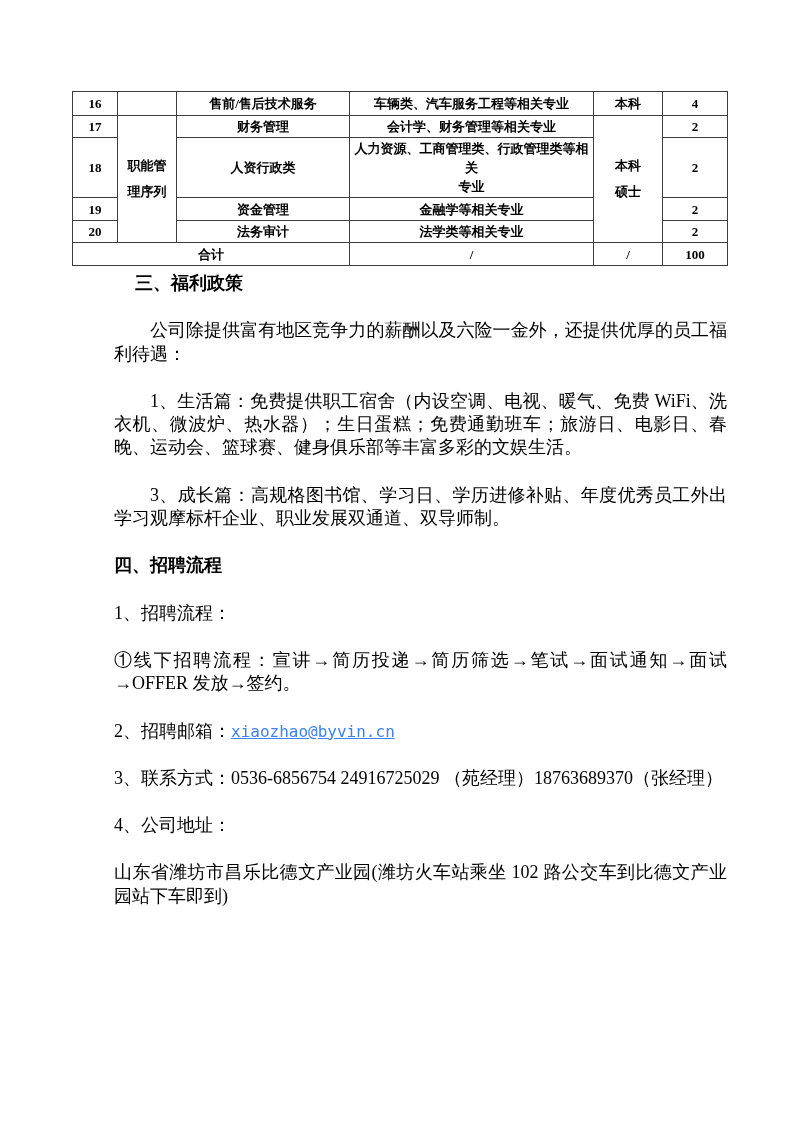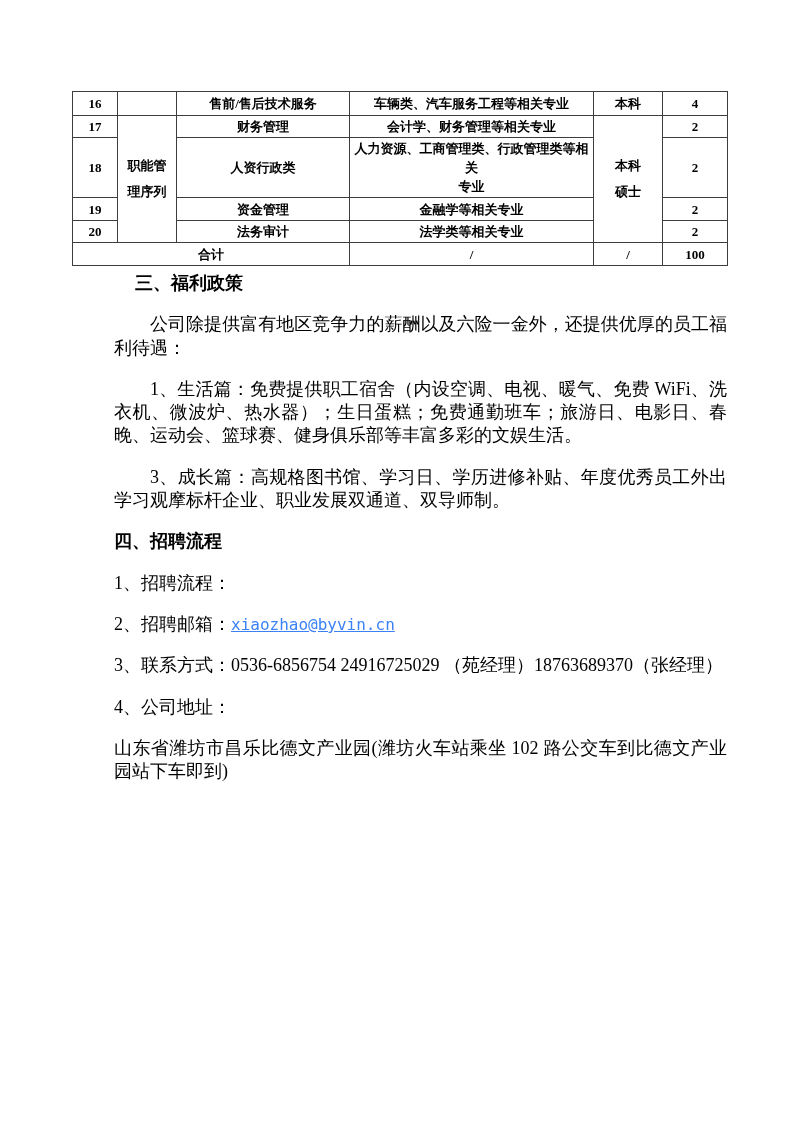--- a/index.html
+++ b/index.html
@@ -37,21 +37,21 @@
 
   
   .content {
     position: absolute;
     left: 114px;
     top: 264px;
     width: 613px;
     font-size: 18px;
     line-height: 23.3px;
   }
-  .content p { margin: 18px 0; text-align: justify; }
+  .content p { margin: 24px 0; text-align: justify; }
   .content h3 { font-size: 18px; font-weight: bold; line-height: 23.3px; }
   .h-welfare { margin: 8px 0 6px 21px; }
   .h-recruit { margin: 6px 0; }
   .email-link {
     text-decoration: underline;
     font-family: "DejaVu Sans Mono", "Liberation Mono", monospace;
     font-size: 16px;
     cursor: pointer;
   }
 </style>
@@ -118,20 +118,21 @@
 
   <div class="content">
 
     <h3 class="h-welfare">三、福利政策</h3>
     <p style="text-indent:36px">公司除提供富有地区竞争力的薪酬以及六险一金外，还提供优厚的员工福利待遇：</p>
     <p style="text-indent:36px">1、生活篇：免费提供职工宿舍（内设空调、电视、暖气、免费 WiFi、洗衣机、微波炉、热水器）；生日蛋糕；免费通勤班车；旅游日、电影日、春晚、运动会、篮球赛、健身俱乐部等丰富多彩的文娱生活。</p>
     <p style="text-indent:36px">3、成长篇：高规格图书馆、学习日、学历进修补贴、年度优秀员工外出学习观摩标杆企业、职业发展双通道、双导师制。</p>
 
     <h3 class="h-recruit">四、招聘流程</h3>
     <p>1、招聘流程：</p>
+    <p>①线下招聘流程：宣讲→简历投递→简历筛选→笔试→面试通知→面试→OFFER 发放→签约。</p>
     <p>
       <span>2、招聘邮箱：</span><a class="email-link" style="color: #3b82f6;">xiaozhao@byvin.cn</a>
     </p>
     <p>3、联系方式：0536-6856754 24916725029 （苑经理）18763689370（张经理）</p>
     <p>4、公司地址：</p>
     <p>山东省潍坊市昌乐比德文产业园(潍坊火车站乘坐 102 路公交车到比德文产业园站下车即到)</p>
 
   </div>
 
 </div>

